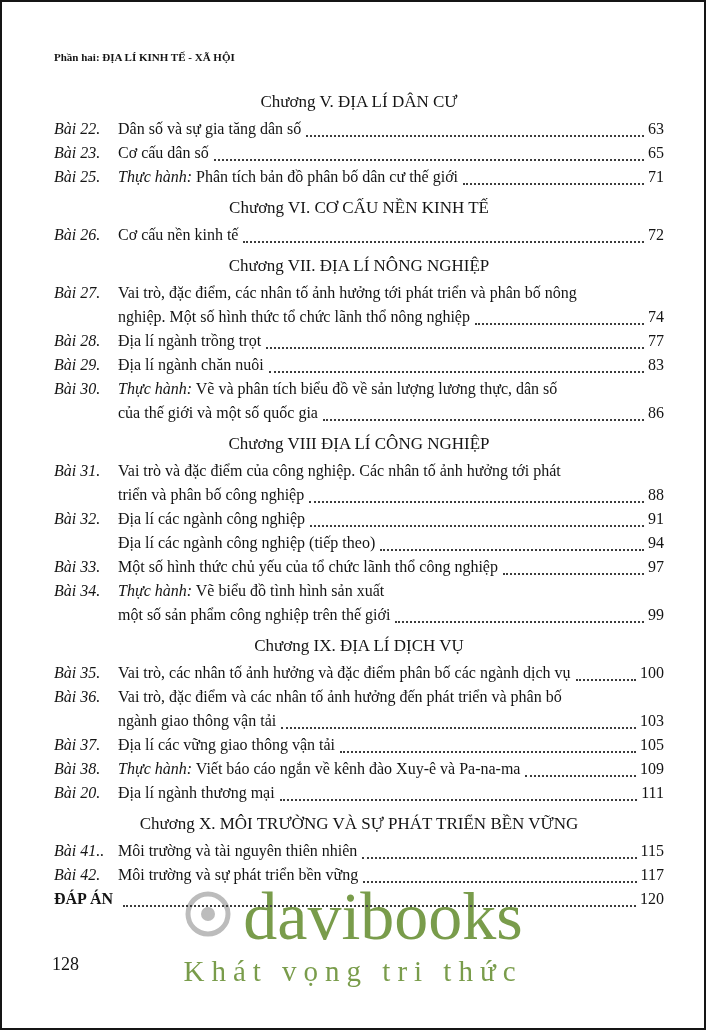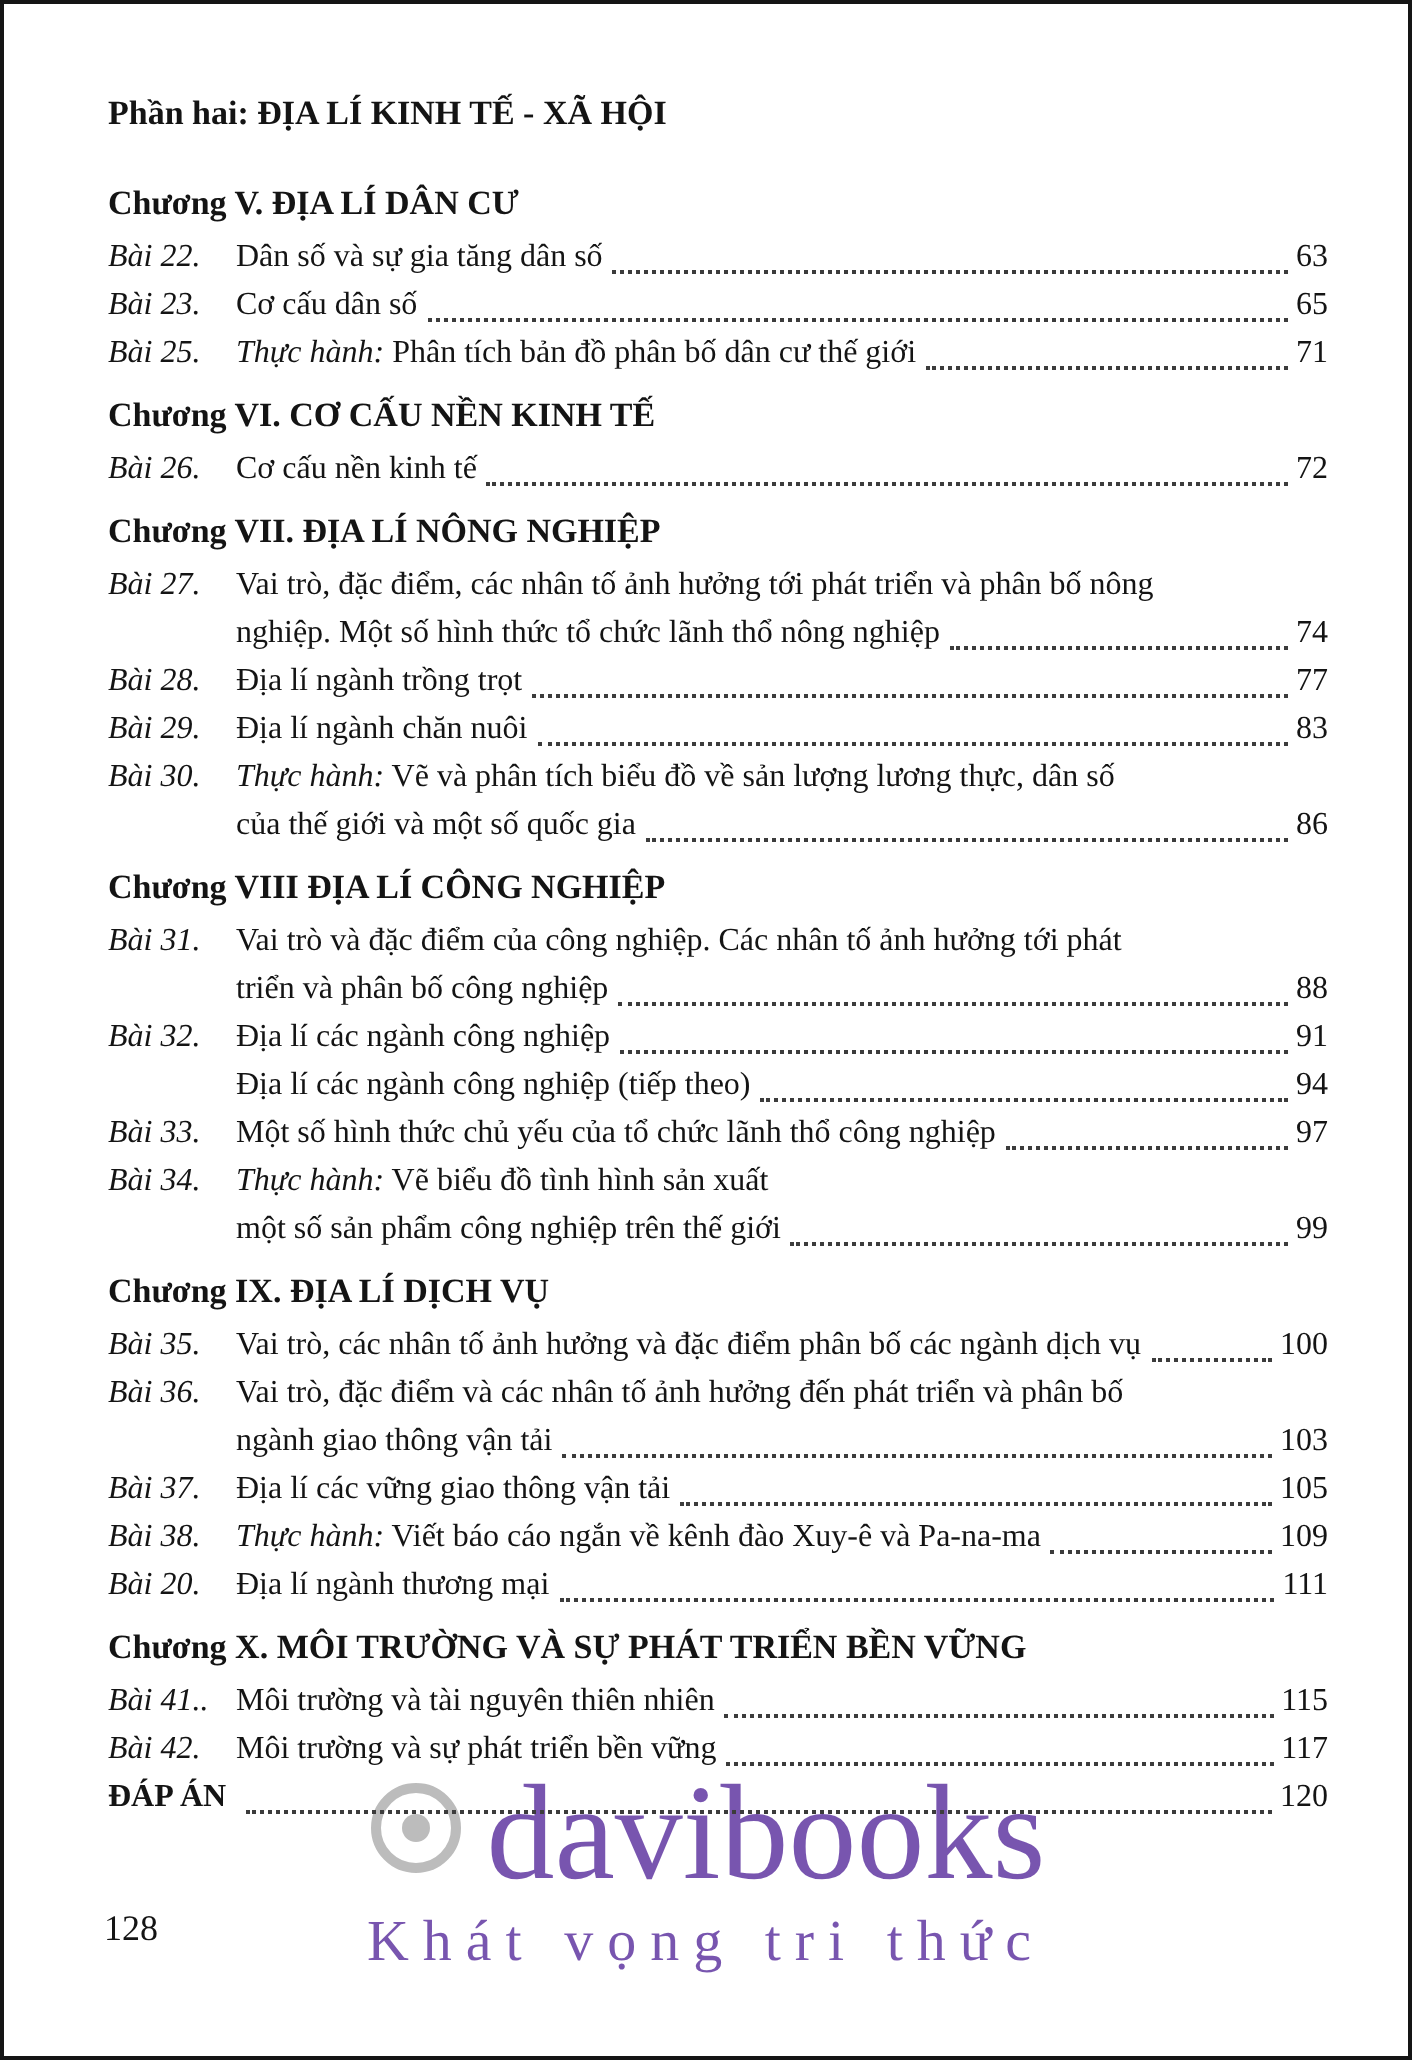--- a/index.html
+++ b/index.html
@@ -11,26 +11,27 @@
     background: #ffffff;
     border: 2px solid #151515;
     font-family: "Liberation Serif", "DejaVu Serif", serif;
     color: #141414;
     padding: 42px 40px 0 52px;
     overflow: hidden;
   }
   .content { position: relative; z-index: 2; }
   .part-header {
     font-weight: bold;
-    font-size: 17px;
+    font-size: 11px;
     line-height: 26px;
     margin-bottom: 20px;
   }
   .chapter-title {
-    font-weight: bold;
+    text-align: center;
+    font-weight: normal;
     font-size: 17px;
     line-height: 24px;
     margin: 7px 0 3px 0;
   }
   .toc-row {
     display: flex;
     align-items: flex-end;
     font-size: 16px;
     line-height: 24px;
   }
@@ -53,21 +54,21 @@
   }
   .row-page { flex: 0 0 auto; }
   .toc-row.no-page .row-text { flex: 1 1 auto; font-family: Liberation Serif, serif; }
   .watermark {
     position: absolute;
     left: 0;
     right: 0;
     top: 878px;
     z-index: 1;
     text-align: center;
-    color: #4c1d95;
+    color: #4d7c0f;
     opacity: 0.75;
     pointer-events: none;
     user-select: none;
   }
   .wm-main-row {
     display: flex;
     align-items: center;
     justify-content: center;
     gap: 10px;
   }

